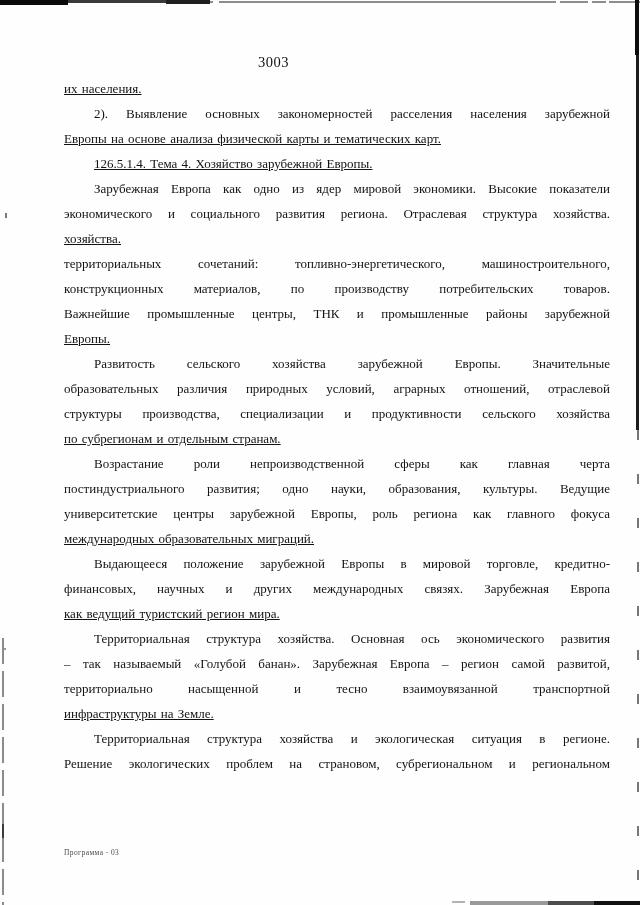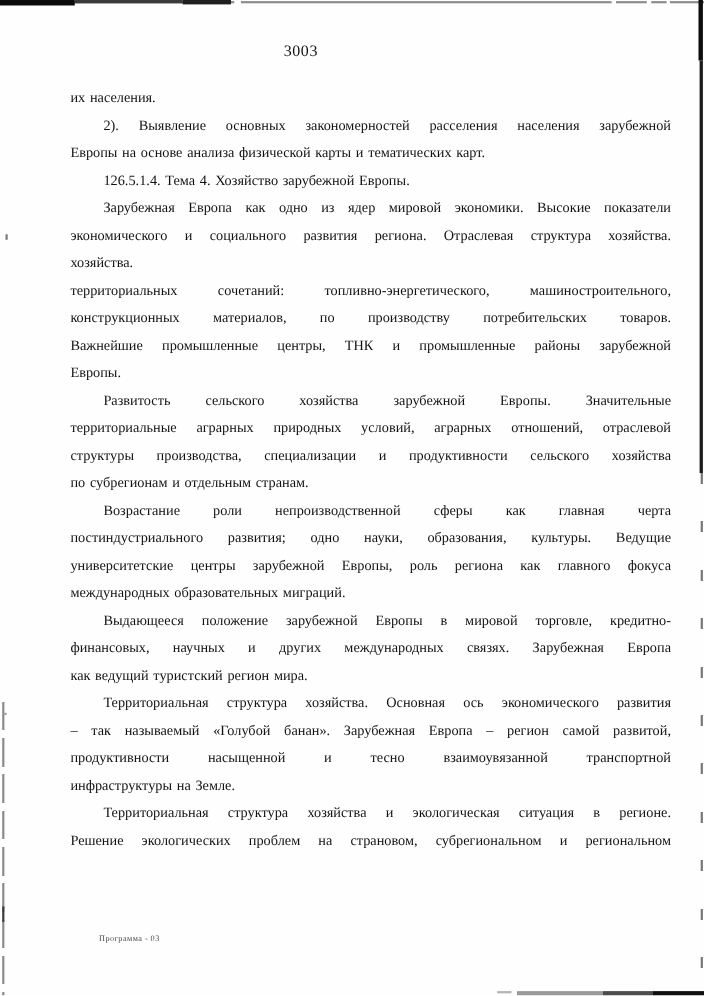--- a/index.html
+++ b/index.html
@@ -10,45 +10,45 @@
     position: relative;
     overflow: hidden;
   }
   .page {
     position: absolute; inset: 0;
     background: #fefefe;
     color: #141414;
   }
   .page-number {
     position: absolute;
-    top: 39px; left: 258px;
+    top: 54px; left: 258px;
     font-size: 14.5px;
     letter-spacing: 0.5px;
     color: #111;
   }
   .doc-body {
     position: absolute;
     top: 76px; left: 64px;
     width: 546px;
     font-size: 13px;
     line-height: 25px;
     color: #121212;
   }
   .paragraph { margin: 0; }
   .line {
     height: 25px;
     text-align: justify;
     text-align-last: justify;
     word-spacing: 1px;
   }
   .line.indent { text-indent: 30px; }
-  .line.last { text-align: right; text-align-last: left; }
+  .line.last { text-align: right; text-align-last: left; text-decoration: underline; }
   .footer-note {
     position: absolute;
-    top: 848px; left: 90px;
+    top: 848px; left: 64px;
     font-size: 7.5px;
     color: #4a4a4a;
     letter-spacing: 0.4px;
   }
   
   .art { position: absolute; pointer-events: none; }
   .top-line-base   { left: 0; top: 1px; width: 640px; height: 2px; background: #8d8d8d; }
   .top-line-dark-l { left: 0; top: 0; width: 68px; height: 5px; background: #0b0b0b; }
   .top-line-mid    { left: 68px; top: 0; width: 98px; height: 3px; background: #3a3a3a; }
   .top-line-blob   { left: 166px; top: 0; width: 44px; height: 4px; background: #1f1f1f; }
@@ -100,39 +100,39 @@
         <div class="line last">хозяйства.</div>
       </div>
       <div class="paragraph">
         <div class="line">территориальных сочетаний: топливно-энергетического, машиностроительного,</div>
         <div class="line">конструкционных материалов, по производству потребительских товаров.</div>
         <div class="line">Важнейшие промышленные центры, ТНК и промышленные районы зарубежной</div>
         <div class="line last">Европы.</div>
       </div>
       <div class="paragraph">
         <div class="line indent">Развитость сельского хозяйства зарубежной Европы. Значительные</div>
-        <div class="line">территориальные аграрных природных условий, аграрных отношений, отраслевой</div>
+        <div class="line">образовательных различия природных условий, аграрных отношений, отраслевой</div>
         <div class="line">структуры производства, специализации и продуктивности сельского хозяйства</div>
         <div class="line last">по субрегионам и отдельным странам.</div>
       </div>
       <div class="paragraph">
         <div class="line indent">Возрастание роли непроизводственной сферы как главная черта</div>
         <div class="line">постиндустриального развития; одно науки, образования, культуры. Ведущие</div>
         <div class="line">университетские центры зарубежной Европы, роль региона как главного фокуса</div>
         <div class="line last">международных образовательных миграций.</div>
       </div>
       <div class="paragraph">
         <div class="line indent">Выдающееся положение зарубежной Европы в мировой торговле, кредитно-</div>
         <div class="line">финансовых, научных и других международных связях. Зарубежная Европа</div>
         <div class="line last">как ведущий туристский регион мира.</div>
       </div>
       <div class="paragraph">
         <div class="line indent">Территориальная структура хозяйства. Основная ось экономического развития</div>
         <div class="line">– так называемый «Голубой банан». Зарубежная Европа – регион самой развитой,</div>
-        <div class="line">продуктивности насыщенной и тесно взаимоувязанной транспортной</div>
+        <div class="line">территориально насыщенной и тесно взаимоувязанной транспортной</div>
         <div class="line last">инфраструктуры на Земле.</div>
       </div>
       <div class="paragraph">
         <div class="line indent">Территориальная структура хозяйства и экологическая ситуация в регионе.</div>
         <div class="line">Решение экологических проблем на страновом, субрегиональном и региональном</div>
       </div>
     </div>
 
   <div class="footer-note">Программа - 03</div>
 

